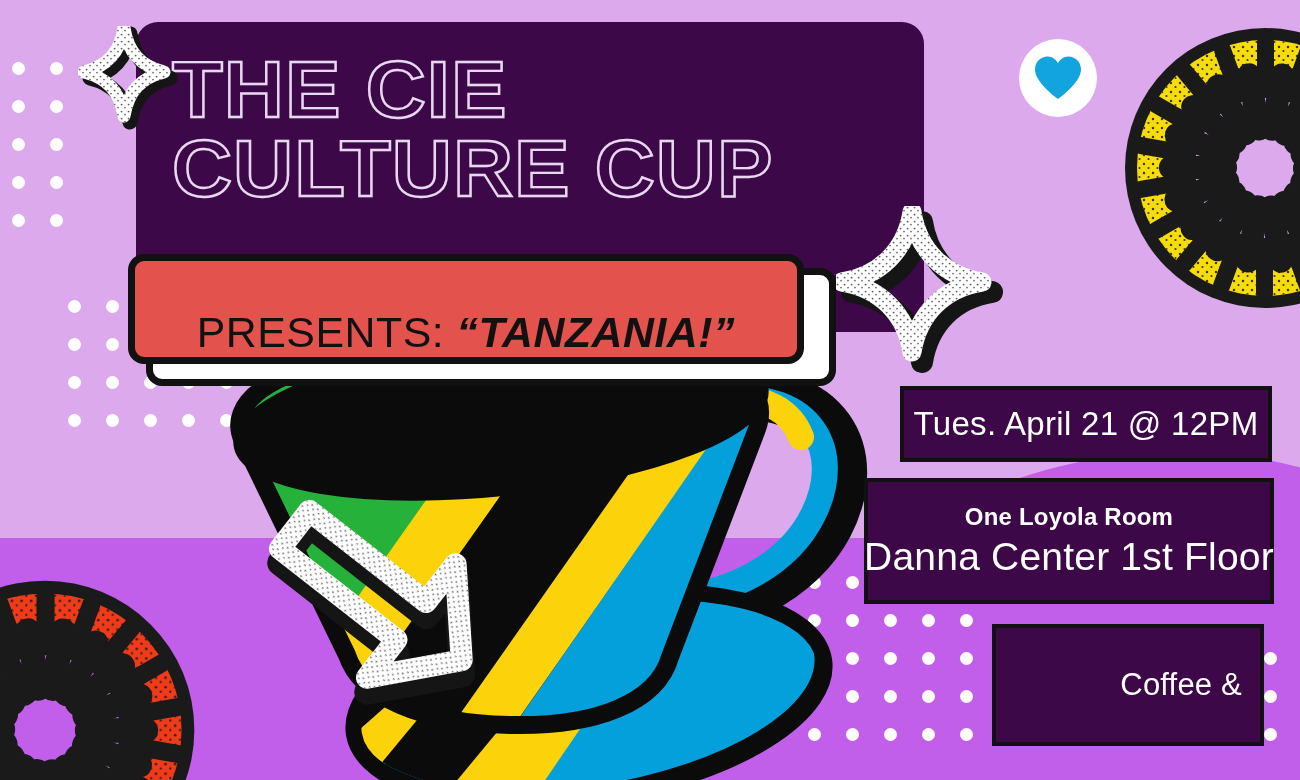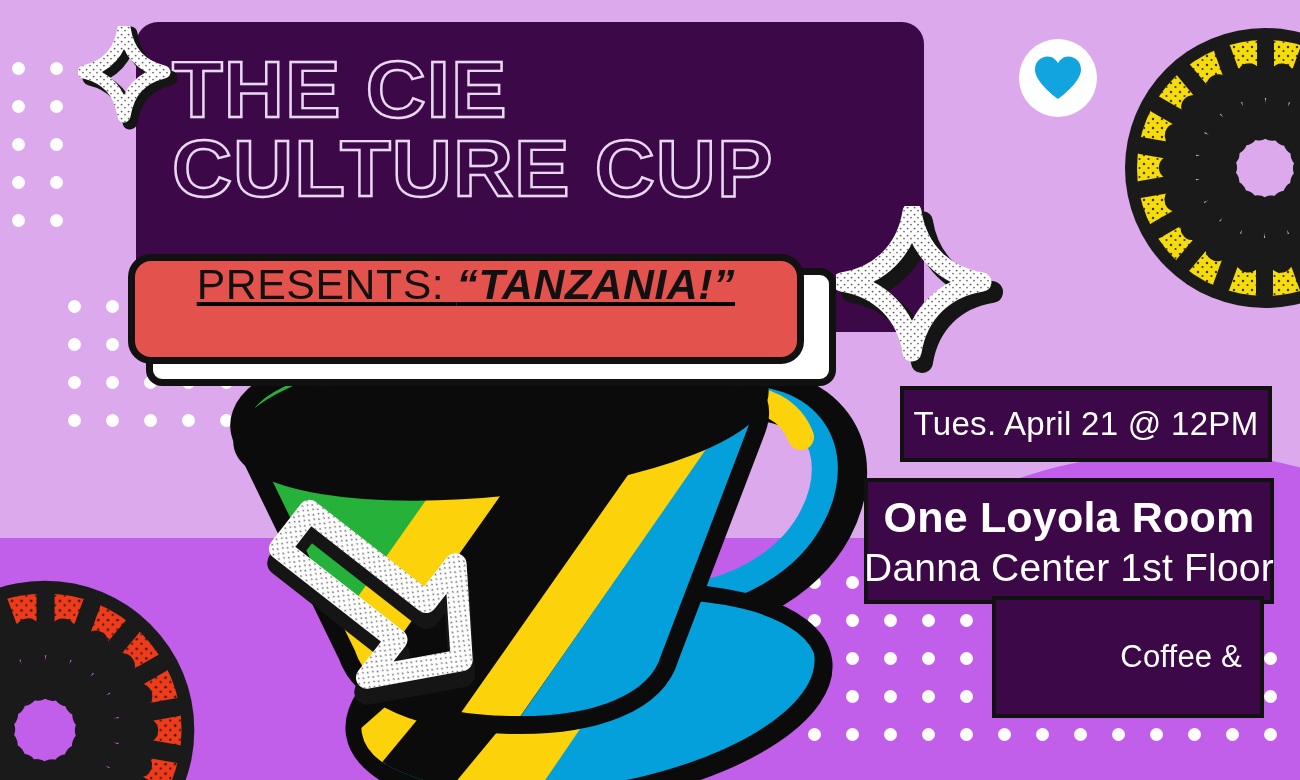--- a/index.html
+++ b/index.html
@@ -44,41 +44,41 @@
     transform:scaleX(1.04);transform-origin:left top;
   }
 
   
   .banner-shadow{
     position:absolute;left:146px;top:268px;width:676px;height:104px;
     background:#FFFFFF;border:7px solid #111111;border-radius:16px;
   }
   .banner{
     position:absolute;left:128px;top:254px;width:662px;height:96px;
-    background:#E3524D;border:7px solid #111111;border-radius:23px;
-    display:flex;align-items:flex-start;justify-content:center;text-decoration:underline;
+    background:#E3524D;border:7px solid #111111;border-radius:16px;
+    display:flex;align-items:flex-end;justify-content:center;
   }
   .banner-line{
     font-size:42px;color:#111111;letter-spacing:0.5px;white-space:nowrap;
     transform:scaleX(1.02);
   }
   .banner-line .emph{font-weight:700;font-style:italic;}
 
   
   .infobox{
     position:absolute;background:#3D0847;border:4px solid #111111;
     color:#FFFFFF;display:flex;flex-direction:column;
     align-items:center;justify-content:center;box-sizing:border-box;text-align:center;
   }
   #box-date{left:900px;top:386px;width:372px;height:76px;}
   #box-date .l1{font-size:33px;letter-spacing:0.3px;white-space:nowrap;}
   #box-place{left:864px;top:478px;width:410px;height:126px;}
-  #box-place .l1{font-size:43px;font-weight:700;letter-spacing:0.2px;white-space:nowrap;margin-bottom:4px;}
+  #box-place .l1{font-size:24px;font-weight:700;letter-spacing:0.2px;white-space:nowrap;margin-bottom:4px;}
   #box-place .l2{font-size:39px;letter-spacing:0.2px;white-space:nowrap;}
-  #box-coffee{left:992px;top:596px;width:272px;height:122px;}
+  #box-coffee{left:992px;top:624px;width:272px;height:122px;}
   #box-coffee .l1,#box-coffee .l2{font-size:31px;letter-spacing:0.2px;white-space:nowrap;line-height:1.32;}
   #box-coffee{align-items:flex-end;padding-right:18px;}
 
   
   .heart-badge{
     position:absolute;left:1019px;top:39px;width:78px;height:78px;
     border-radius:50%;background:#FFFFFF;
     display:flex;align-items:center;justify-content:center;
   }
   .heart-badge svg{display:block;}

